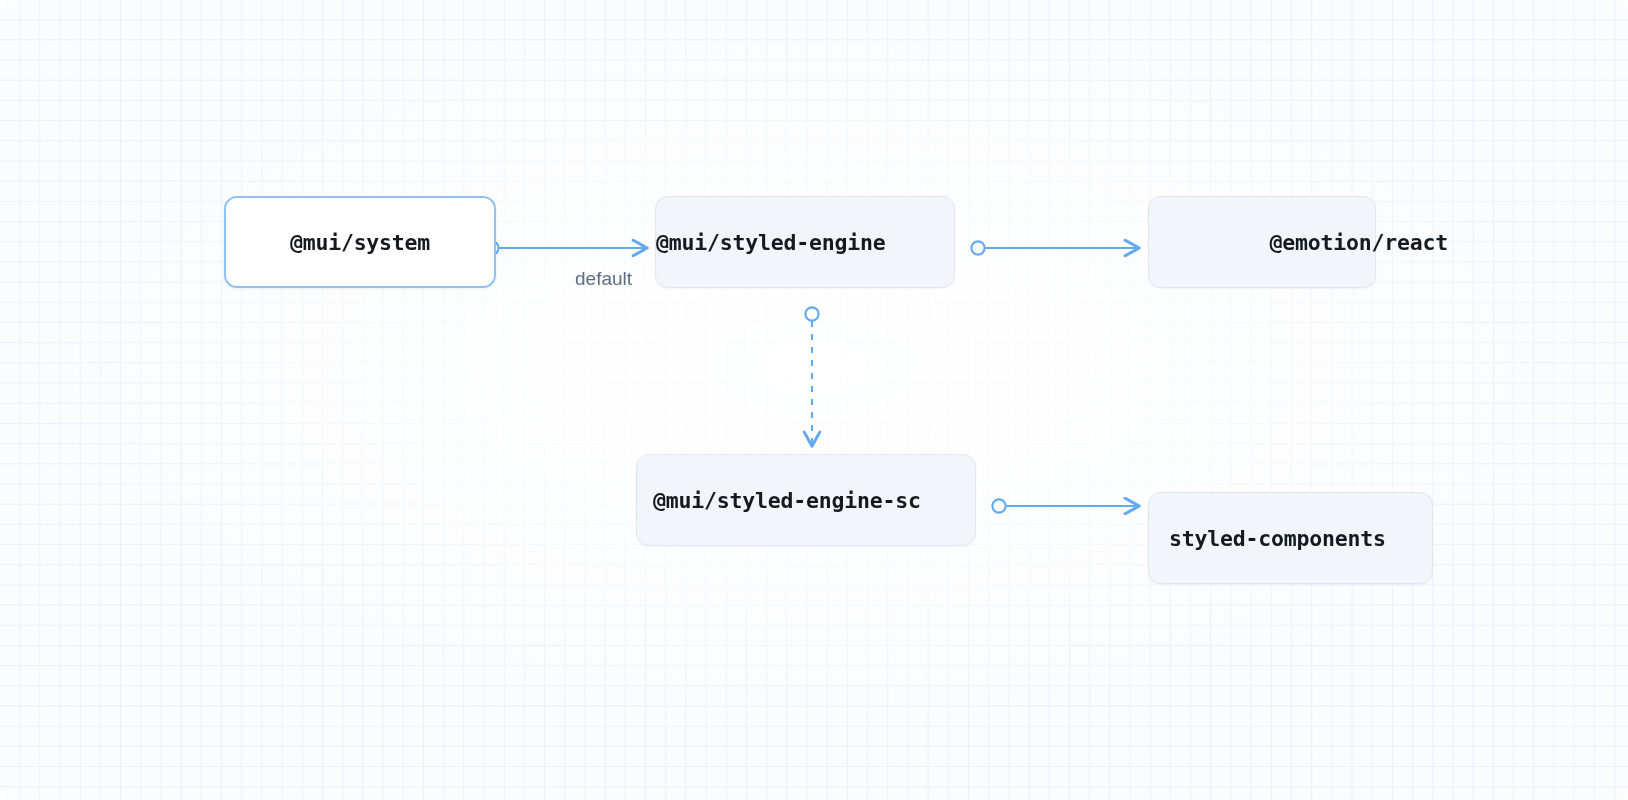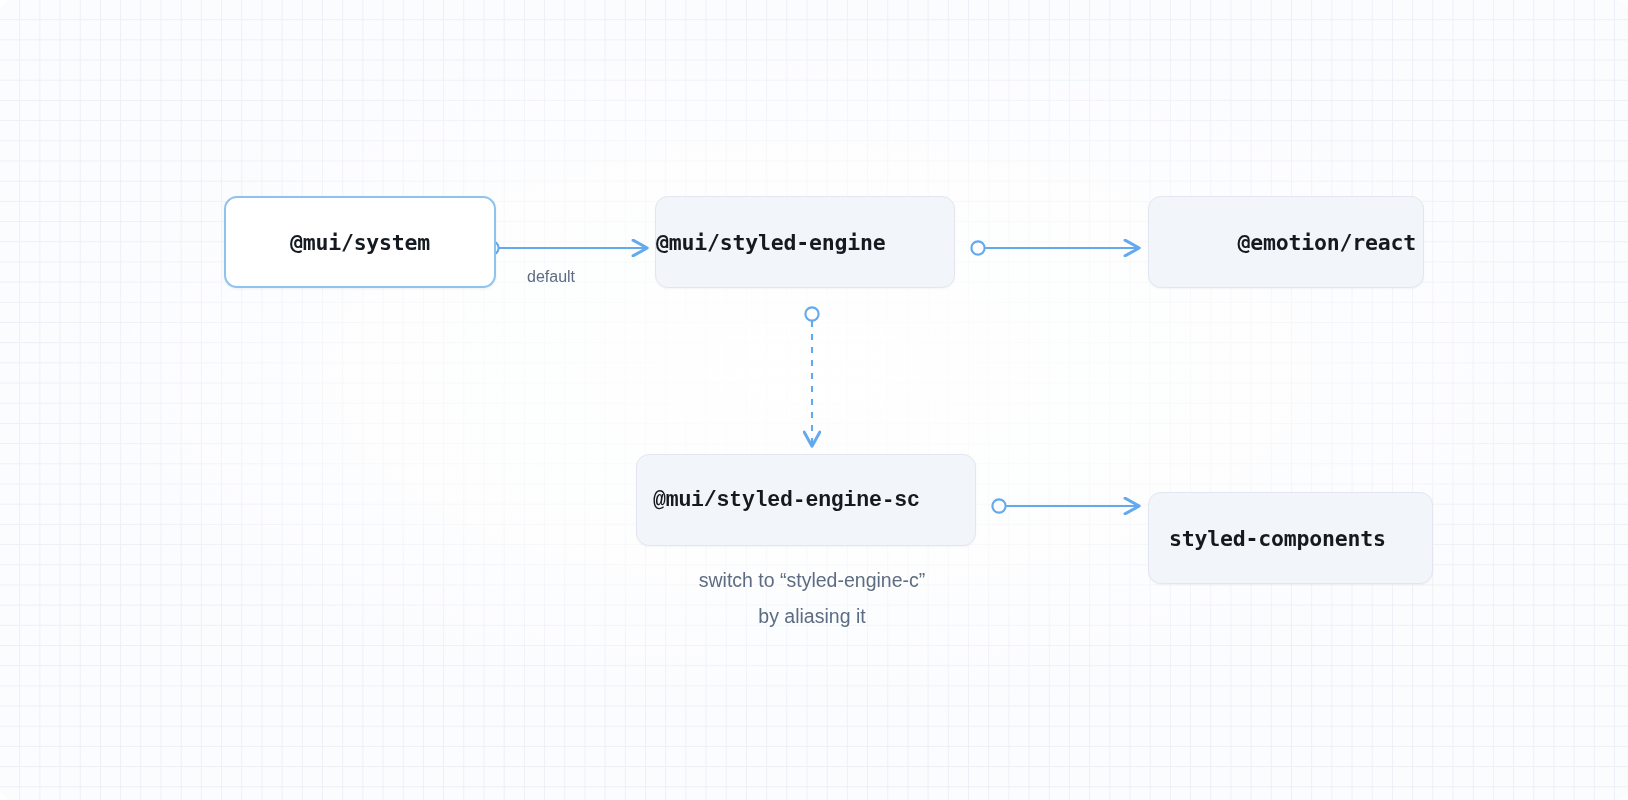--- a/index.html
+++ b/index.html
@@ -56,32 +56,33 @@
     margin-left: 27px;
   }
   .node.muted {
     background: #f2f5f9;
     border: 1.5px solid #e3e6f0;
     box-shadow: 0 1px 2px rgba(24,46,78,0.045);
   }
 
   #node-system      { left: 197px;  top: 196px; width: 272px; height: 92px; }
   #node-engine      { left: 655px;  top: 196px; width: 300px; height: 92px; }
-  #node-emotion     { left: 1148px; top: 196px; width: 276px; height: 92px; padding-left: 12px; }
-  #node-engine-sc   { left: 636px;  top: 454px; width: 340px; height: 92px; padding-left: 16px; font-family: Liberation Mono, monospace; }
+  #node-emotion     { left: 1148px; top: 196px; width: 228px; height: 92px; padding-left: 44px; }
+  #node-engine-sc   { left: 636px;  top: 454px; width: 340px; height: 92px; padding-left: 16px; }
   #node-sc          { left: 1148px; top: 454px; width: 285px; height: 92px; padding-left: 20px; margin-top: 38px; }
 
   .node .line2 { display: block; }
 
   .edge-label {
     position: absolute;
     font-family: "Liberation Sans", sans-serif;
-    font-size: 16px;
+    font-size: 19px;
     color: #5d6c82;
     white-space: nowrap;
+    margin-left: 48px;
   }
   #label-default { left: 527px; top: 268px; }
 
   .caption {
     position: absolute;
     font-family: "Liberation Sans", sans-serif;
     font-size: 19.5px;
     line-height: 36px;
     color: #5d6c82;
     text-align: center;
@@ -145,18 +146,14 @@
   <div class="node muted" id="node-engine-sc">
     <span>@mui/styled-engine-sc</span>
   </div>
 
   <div class="node muted" id="node-sc">
     <span>styled-components</span>
   </div>
 
   <div class="edge-label" id="label-default">default</div>
 
-  <div class="caption">
-    <div>switch to “styled-engine-c”</div>
-    <div>by aliasing it</div>
-  </div>
 
 </div>
 
 </body></html>

